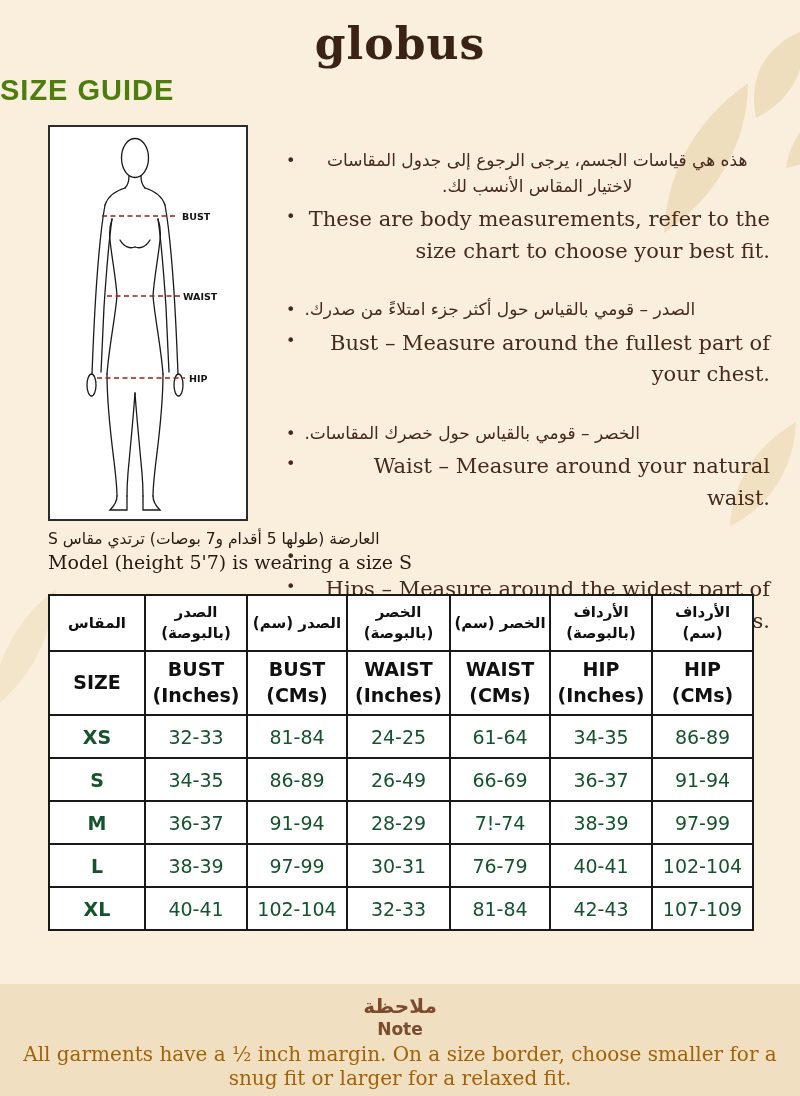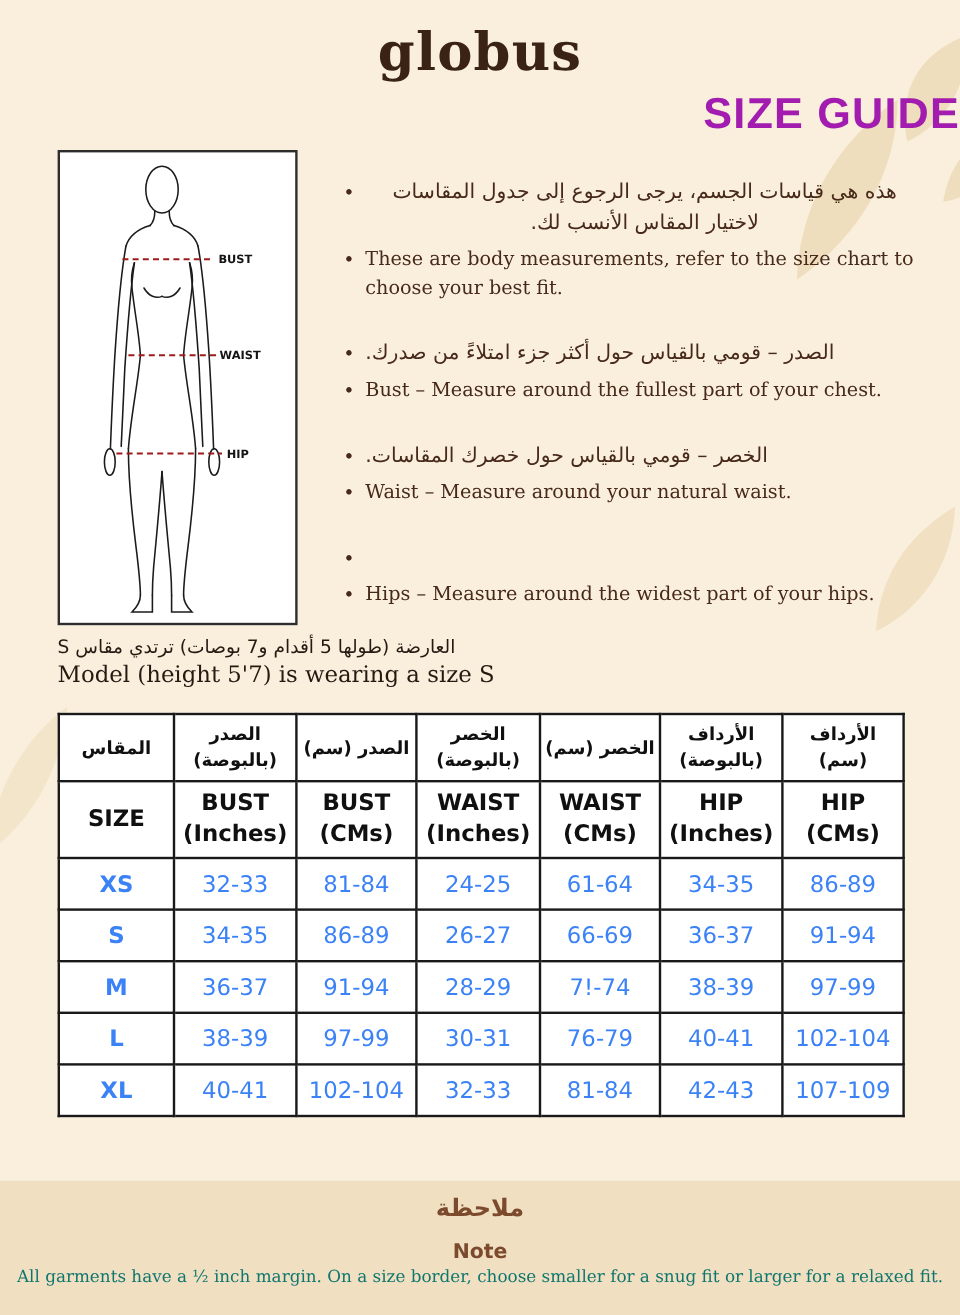--- a/index.html
+++ b/index.html
@@ -3,56 +3,56 @@
 <meta charset="utf-8">
 <style>
   html,body{margin:0;padding:0;}
   body{font-family:"DejaVu Sans","Liberation Sans",sans-serif;background:#f9efdc;}
   .page{position:relative;width:800px;height:1096px;background:#f9efdc;overflow:hidden;}
   .leaf{position:absolute;pointer-events:none;}
 
   .brand{position:absolute;top:18px;left:0;width:100%;text-align:center;
          font-family:"DejaVu Serif","Liberation Serif",serif;font-weight:bold;
          font-size:44px;color:#3a2315;letter-spacing:1px;}
-  .guide-title{position:absolute;top:74px;left:0;width:100%;text-align:right;
-         font-weight:bold;font-size:36px;color:#a21caf;letter-spacing:1px;
+  .guide-title{position:absolute;top:74px;left:0;width:100%;text-align:left;
+         font-weight:bold;font-size:29px;color:#4d7c0f;letter-spacing:1px;
          font-family:"Liberation Sans","DejaVu Sans",sans-serif;}
 
   .figure-box{position:absolute;top:125px;left:48px;width:196px;height:392px;
          background:#ffffff;border:2px solid #2d2d2d;}
 
   .instructions{position:absolute;top:148px;left:286px;width:484px;
          display:flex;flex-direction:column;gap:30px;}
   .inst-group{display:flex;flex-direction:column;gap:5px;}
   .bullet-row{display:flex;gap:9px;line-height:1.5;color:#47291a;}
   .bullet{flex:none;font-size:16px;padding-top:1px;color:#47291a;}
   .txt-ar{direction:rtl;text-align:center;font-size:17px;font-family:"DejaVu Sans",sans-serif;}
-  .txt-en{font-size:16px;font-family:"DejaVu Serif","Liberation Serif",serif;}
+  .txt-en{font-size:21px;font-family:"DejaVu Serif","Liberation Serif",serif;text-align:right;}
 
   .model-note{position:absolute;top:530px;left:48px;color:#241a12;}
   .model-note .mn-ar{font-size:15.5px;direction:rtl;display:block;text-align:left;
          font-family:"DejaVu Sans",sans-serif;}
   .model-note .mn-en{font-size:19px;font-family:"DejaVu Serif","Liberation Serif",serif;margin-top:3px;}
 
   table.size-table{position:absolute;top:594px;left:48px;border-collapse:collapse;
          background:#ffffff;table-layout:fixed;width:704px;}
   .size-table th,.size-table td{border:2px solid #191919;text-align:center;vertical-align:middle;padding:0;}
   .size-table .hdr-en{height:62px;font-size:19px;font-weight:bold;color:#101010;line-height:1.35;}
   .size-table .hdr-ar{height:54px;font-size:15px;font-weight:bold;color:#101010;line-height:1.4;direction:rtl;}
-  .size-table td{height:41px;font-size:19px;color:#3b82f6;}
+  .size-table td{height:41px;font-size:19px;color:#14532d;}
   .size-table td.size-col{font-weight:bold;}
   .h-line{display:block;}
   .h-line:empty{display:none;}
 
   .note-footer{position:absolute;left:0;bottom:0;width:800px;height:112px;
          background:#f0dfc1;text-align:center;}
   .note-title-ar{margin-top:10px;font-size:20px;font-weight:bold;color:#7c4a2d;}
-  .note-title-en{font-size:17px;font-weight:bold;color:#7c4a2d;margin-top:15px;}
+  .note-title-en{font-size:17px;font-weight:bold;color:#7c4a2d;margin-top:1px;}
   .note-body-ar{font-size:14.5px;color:#3a281b;margin-top:7px;direction:rtl;}
-  .note-body-en{font-size:14px;color:#0f766e;margin-top:3px;
+  .note-body-en{font-size:20px;color:#a16207;margin-top:3px;
          font-family:"DejaVu Serif","Liberation Serif",serif;}
 </style>
 </head>
 <body>
 
 <div class="page">
 
   <svg class="leaf" style="top:28px;right:-36px;width:200px;height:210px;opacity:.85;" viewBox="0 0 200 210">
     <g fill="#eedcb8">
       <path d="M28,205 C30,150 55,95 112,55 C112,115 80,170 28,205 Z"></path>
@@ -241,21 +241,21 @@
         <td>81-84</td>
         <td>24-25</td>
         <td>61-64</td>
         <td>34-35</td>
         <td>86-89</td>
       </tr>
       <tr>
         <td class="size-col">S</td>
         <td>34-35</td>
         <td>86-89</td>
-        <td>26-27</td>
+        <td>26-49</td>
         <td>66-69</td>
         <td>36-37</td>
         <td>91-94</td>
       </tr>
       <tr>
         <td class="size-col">M</td>
         <td>36-37</td>
         <td>91-94</td>
         <td>28-29</td>
         <td>7!-74</td>

